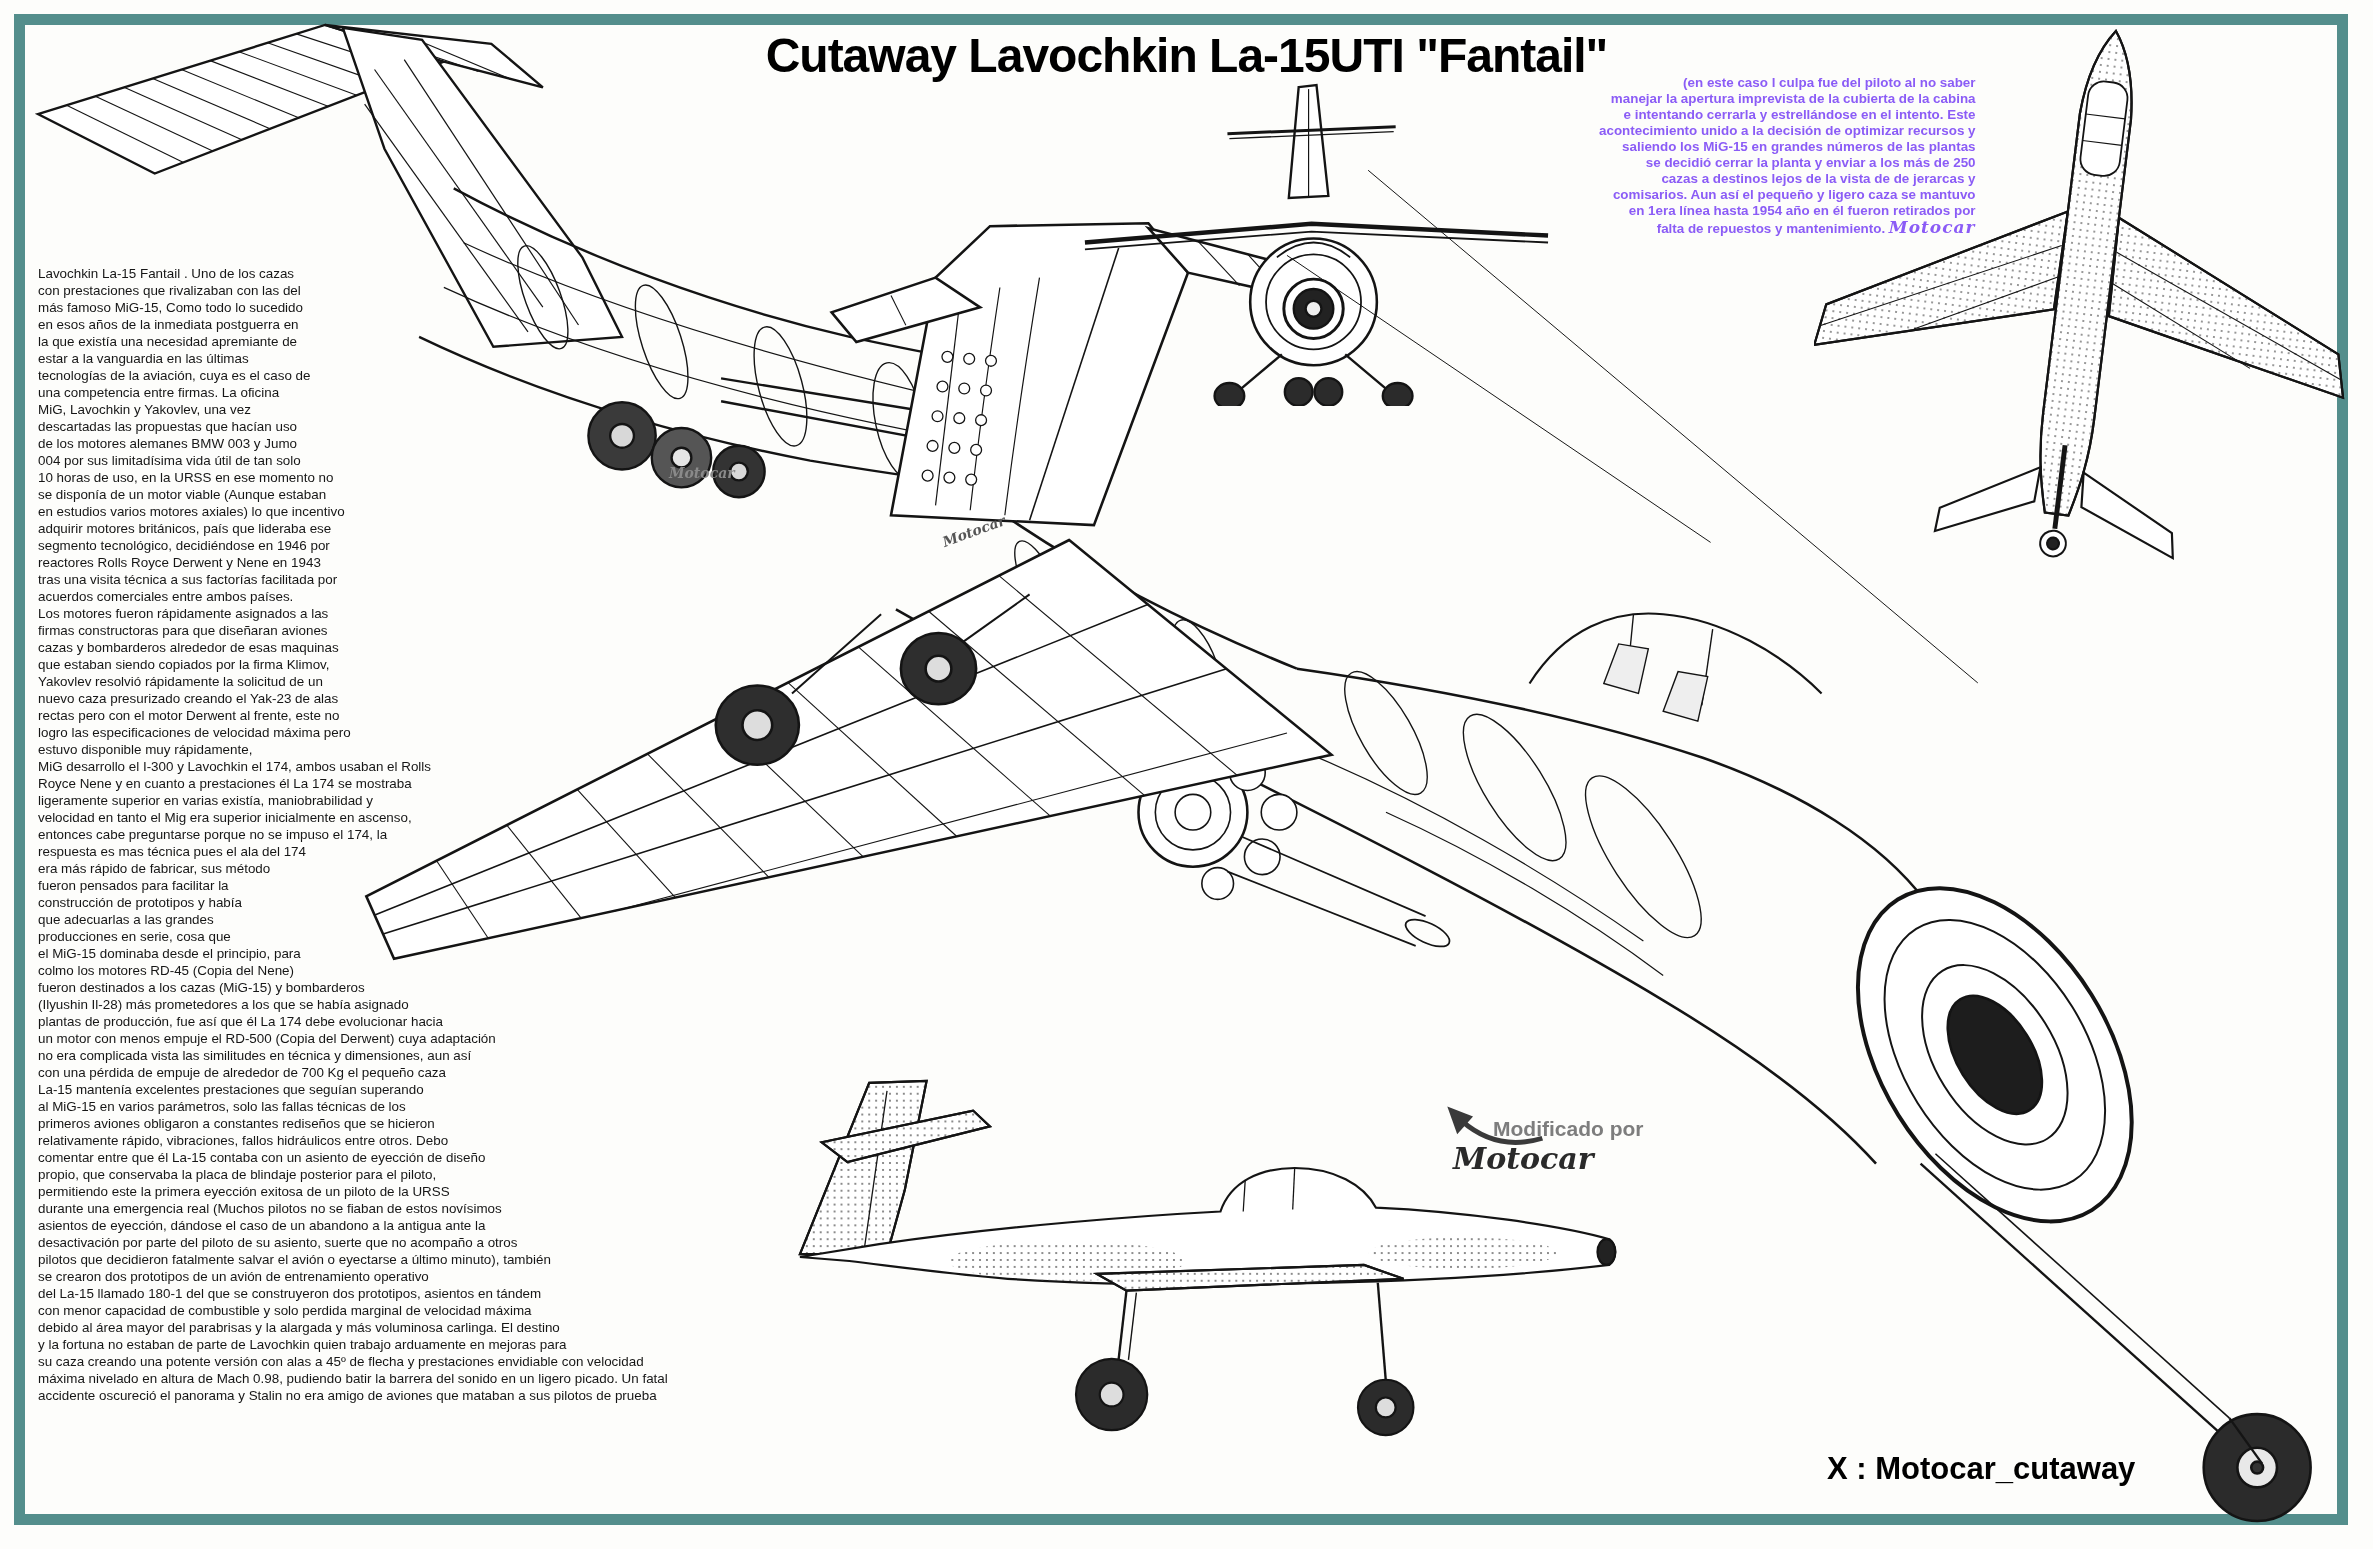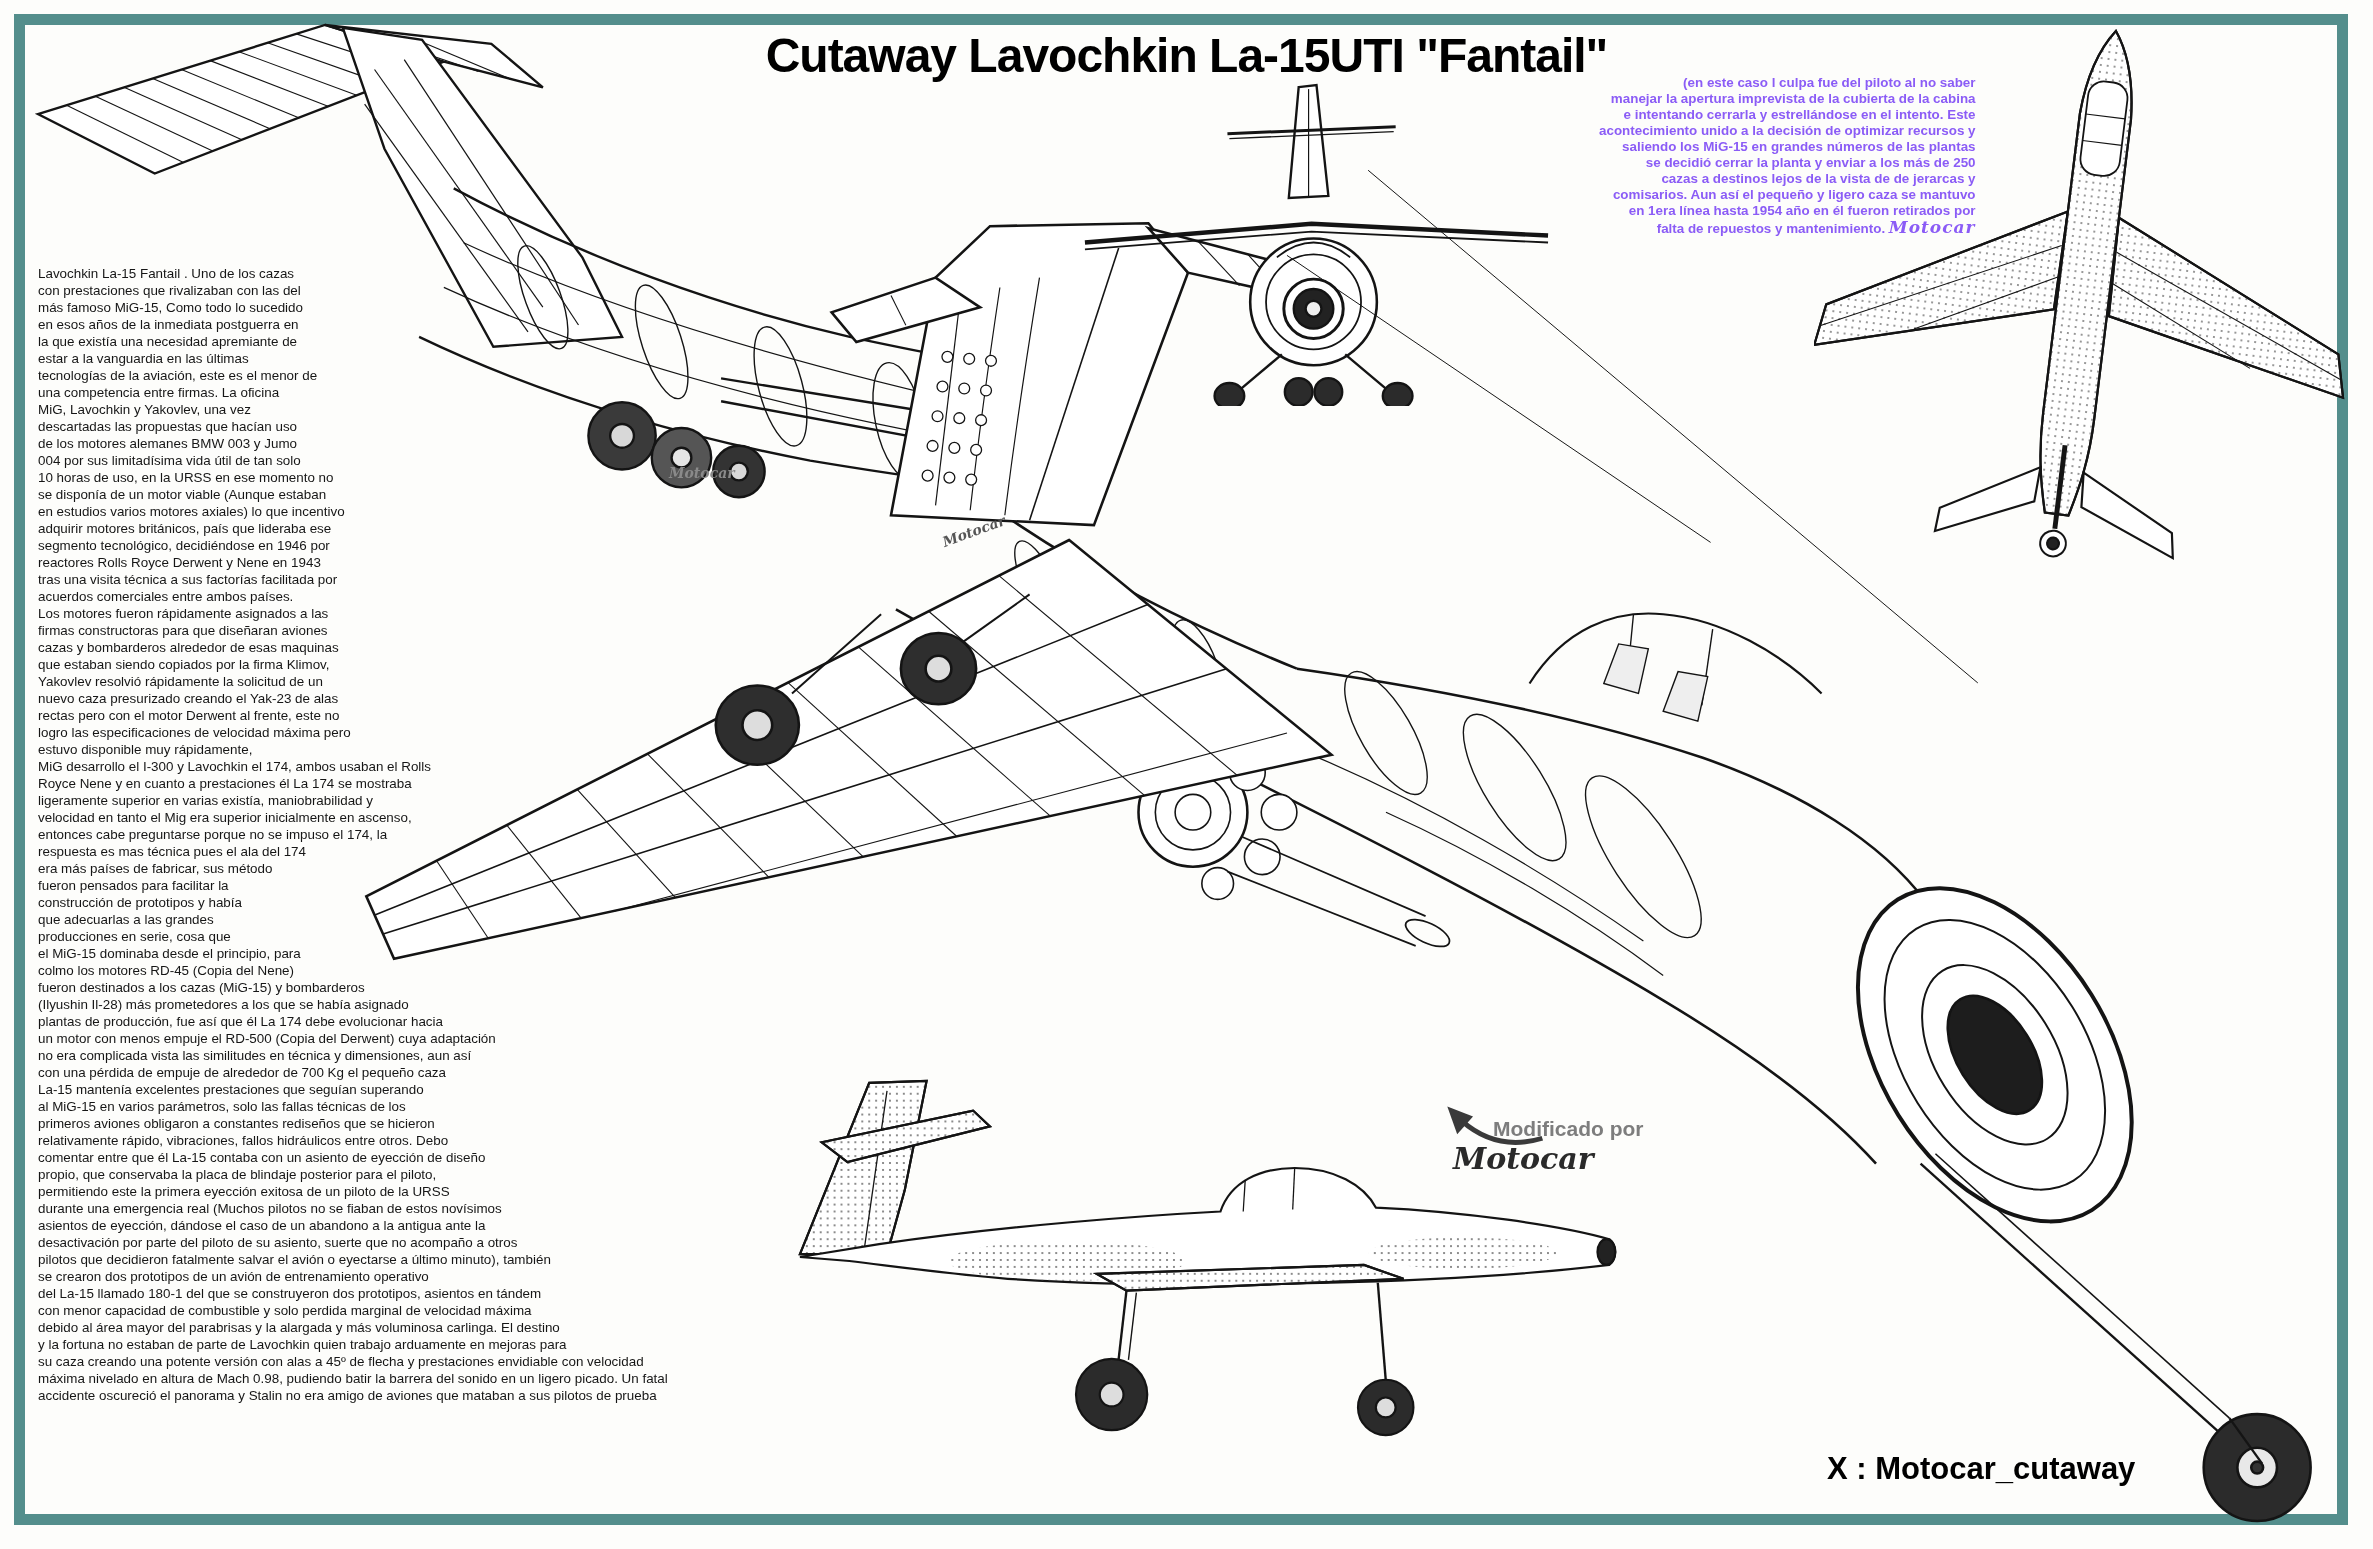--- a/index.html
+++ b/index.html
@@ -39,21 +39,21 @@
 
   <div class="title">Cutaway Lavochkin La-15UTI "Fantail"</div>
 
   <div class="left-text">
       <div class="text-line">Lavochkin La-15 Fantail . Uno de los cazas</div>
       <div class="text-line">con prestaciones que rivalizaban con las del</div>
       <div class="text-line">más famoso MiG-15, Como todo lo sucedido</div>
       <div class="text-line">en esos años de la inmediata postguerra en</div>
       <div class="text-line">la que existía una necesidad apremiante de</div>
       <div class="text-line">estar a la vanguardia en las últimas</div>
-      <div class="text-line">tecnologías de la aviación, este es el menor de</div>
+      <div class="text-line">tecnologías de la aviación, cuya es el caso de</div>
       <div class="text-line">una competencia entre firmas. La oficina</div>
       <div class="text-line">MiG, Lavochkin y Yakovlev, una vez</div>
       <div class="text-line">descartadas las propuestas que hacían uso</div>
       <div class="text-line">de los motores alemanes BMW 003 y Jumo</div>
       <div class="text-line">004 por sus limitadísima vida útil de tan solo</div>
       <div class="text-line">10 horas de uso, en la URSS en ese momento no</div>
       <div class="text-line">se disponía de un motor viable (Aunque estaban</div>
       <div class="text-line">en estudios varios motores axiales) lo que incentivo</div>
       <div class="text-line">adquirir motores británicos, país que lideraba ese</div>
       <div class="text-line">segmento tecnológico, decidiéndose en 1946 por</div>
@@ -68,21 +68,21 @@
       <div class="text-line">nuevo caza presurizado creando el Yak-23 de alas</div>
       <div class="text-line">rectas pero con el motor Derwent al frente, este no</div>
       <div class="text-line">logro las especificaciones de velocidad máxima pero</div>
       <div class="text-line">estuvo disponible muy rápidamente,</div>
       <div class="text-line">MiG desarrollo el I-300 y Lavochkin el 174, ambos usaban el Rolls</div>
       <div class="text-line">Royce Nene y en cuanto a prestaciones él La 174 se mostraba</div>
       <div class="text-line">ligeramente superior en varias existía, maniobrabilidad y</div>
       <div class="text-line">velocidad en tanto el Mig era superior inicialmente en ascenso,</div>
       <div class="text-line">entonces cabe preguntarse porque no se impuso el 174, la</div>
       <div class="text-line">respuesta es mas técnica pues el ala del 174</div>
-      <div class="text-line">era más países de fabricar, sus método</div>
+      <div class="text-line">era más rápido de fabricar, sus método</div>
       <div class="text-line">fueron pensados para facilitar la</div>
       <div class="text-line">construcción de prototipos y había</div>
       <div class="text-line">que adecuarlas a las grandes</div>
       <div class="text-line">producciones en serie, cosa que</div>
       <div class="text-line">el MiG-15 dominaba desde el principio, para</div>
       <div class="text-line">colmo los motores RD-45 (Copia del Nene)</div>
       <div class="text-line">fueron destinados a los cazas (MiG-15) y bombarderos</div>
       <div class="text-line">(Ilyushin Il-28) más prometedores a los que se había asignado</div>
       <div class="text-line">plantas de producción, fue así que él La 174 debe evolucionar hacia</div>
       <div class="text-line">un motor con menos empuje el RD-500 (Copia del Derwent) cuya adaptación</div>

